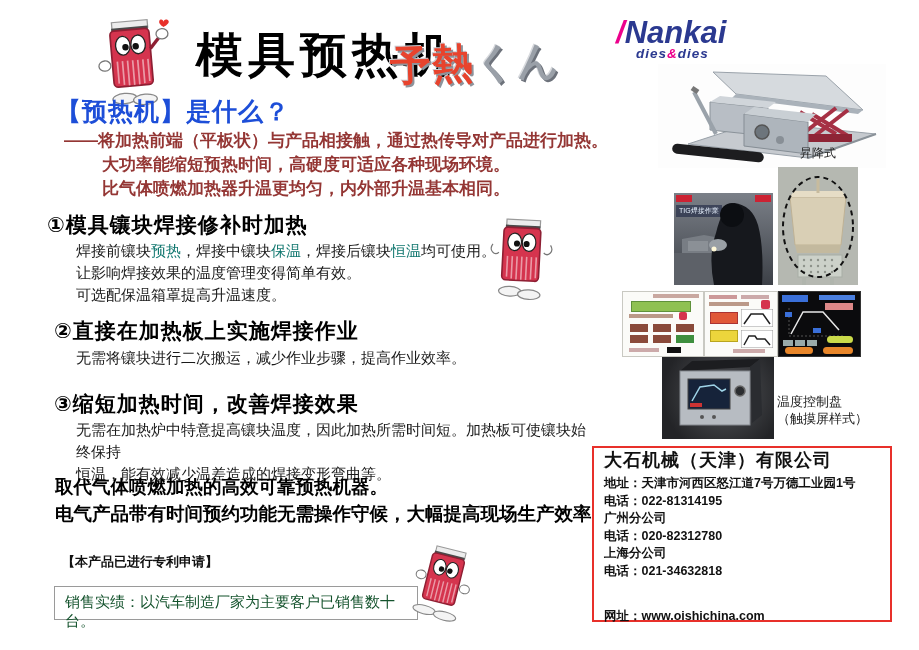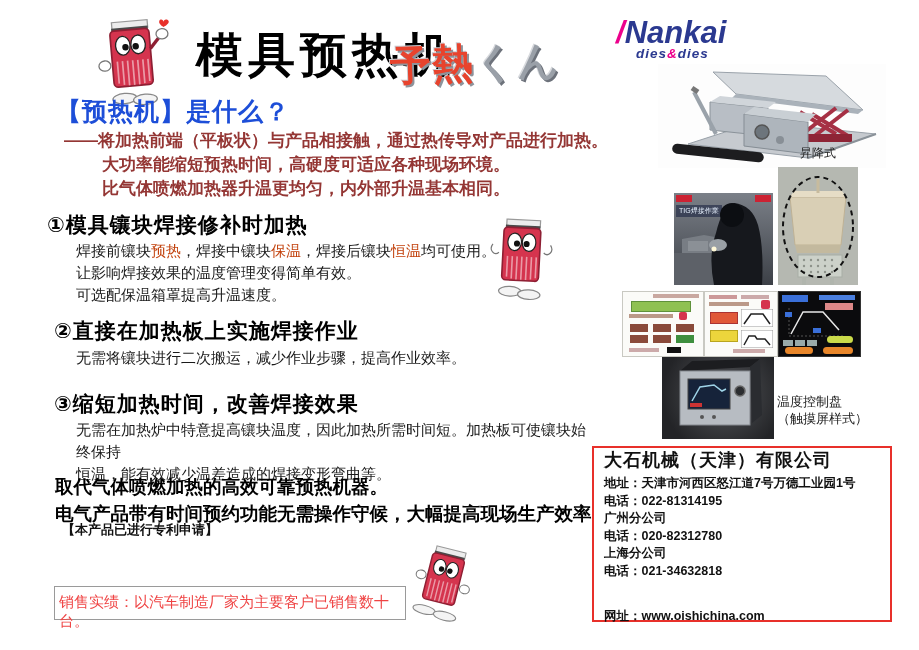--- a/index.html
+++ b/index.html
@@ -25,25 +25,25 @@
   #intro-body{left:64px;top:129px;width:545px;font-size:17px;font-weight:bold;color:#943634;line-height:24px;}
   #intro-body .indent{padding-left:38px;}
   .sec-title{font-size:21px;font-weight:bold;color:#000;letter-spacing:1px;}
   .sec-body{font-family:"Liberation Serif","DejaVu Serif",serif;font-size:15px;color:#1a1a1a;line-height:22px;}
   #sec1-title{left:47px;top:211px;}
   #sec1-body{left:76px;top:240px;width:430px;}
   #sec2-title{left:54px;top:317px;}
   #sec2-body{left:76px;top:347px;width:460px;}
   #sec3-title{left:54px;top:390px;}
   #sec3-body{left:76px;top:419px;width:510px;}
-  .hl{color:#c2410c;}
+  .hl{color:#0f766e;}
   #closing{left:55px;top:473px;width:560px;font-size:18.5px;font-weight:bold;line-height:27px;color:#000;}
-  #patent-note{left:62px;top:521px;font-size:13px;font-weight:bold;}
+  #patent-note{left:62px;top:553px;font-size:13px;font-weight:bold;}
   #sales-box{left:54px;top:586px;width:342px;height:20px;border:1.5px solid #9a9a9a;
-    padding:6px 4px;font-family:"Liberation Serif","DejaVu Serif",serif;font-size:15px;color:#ef4444;}
+    padding:6px 10px;font-family:"Liberation Serif","DejaVu Serif",serif;font-size:15px;color:#14532d;}
   
   #company-box{left:592px;top:446px;width:276px;height:172px;border:2px solid #e8302a;
     padding:0 10px;background:#fff;}
   #company-name{font-size:18px;font-weight:bold;margin-bottom:3px;letter-spacing:1px;}
   .company-line{font-size:12.5px;font-weight:bold;line-height:17.5px;}
   #company-website{margin-top:28px;}
   
   .photo{overflow:hidden;}
   #lift-photo{left:658px;top:64px;width:228px;height:104px;background:#fdfdfd;}
   #lift-label{left:800px;top:145px;font-size:12px;color:#222;}

